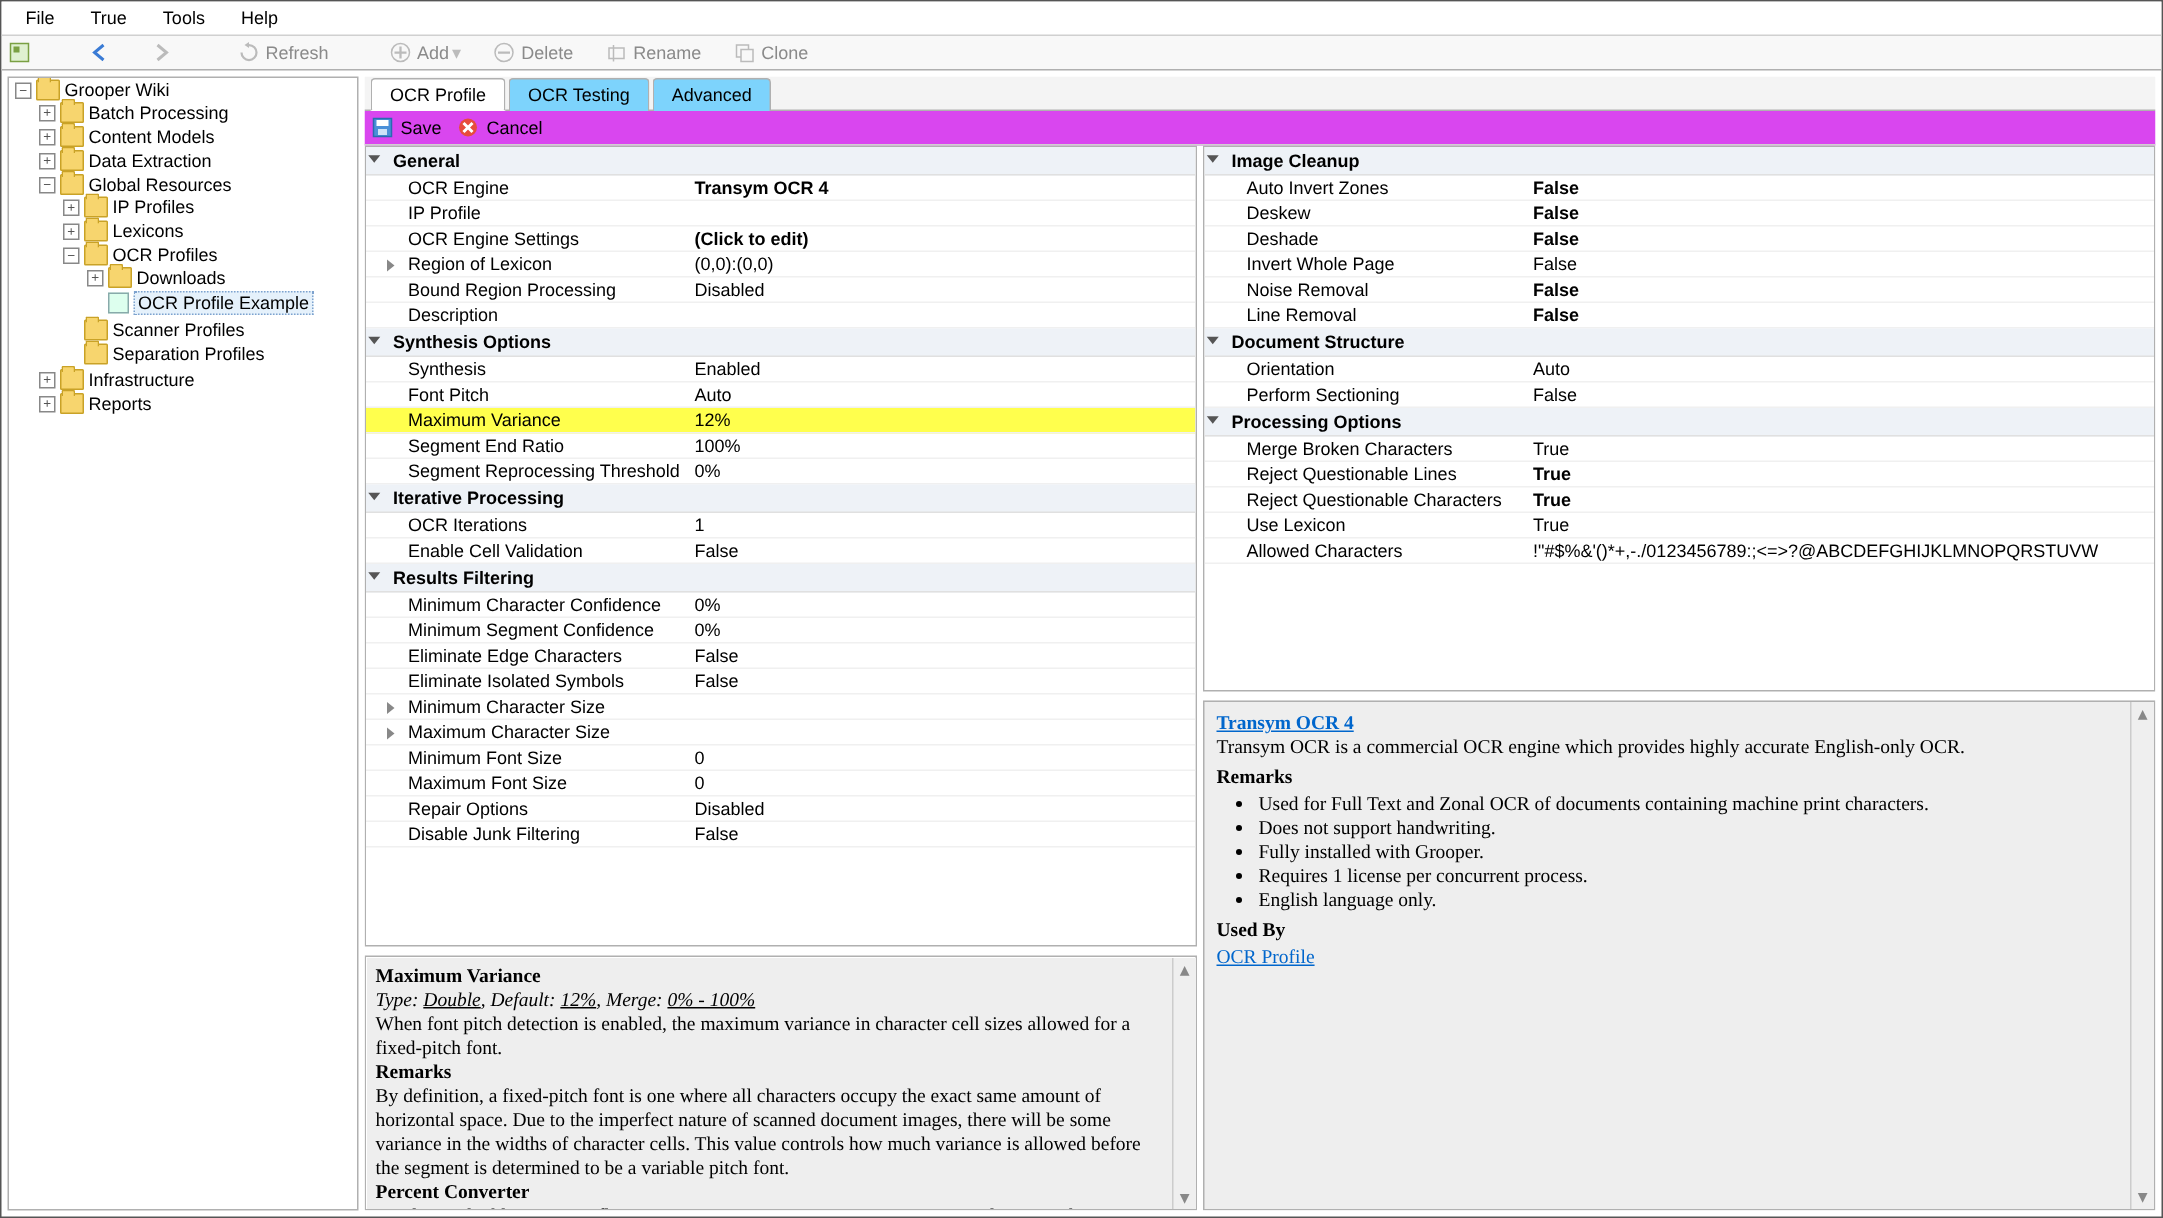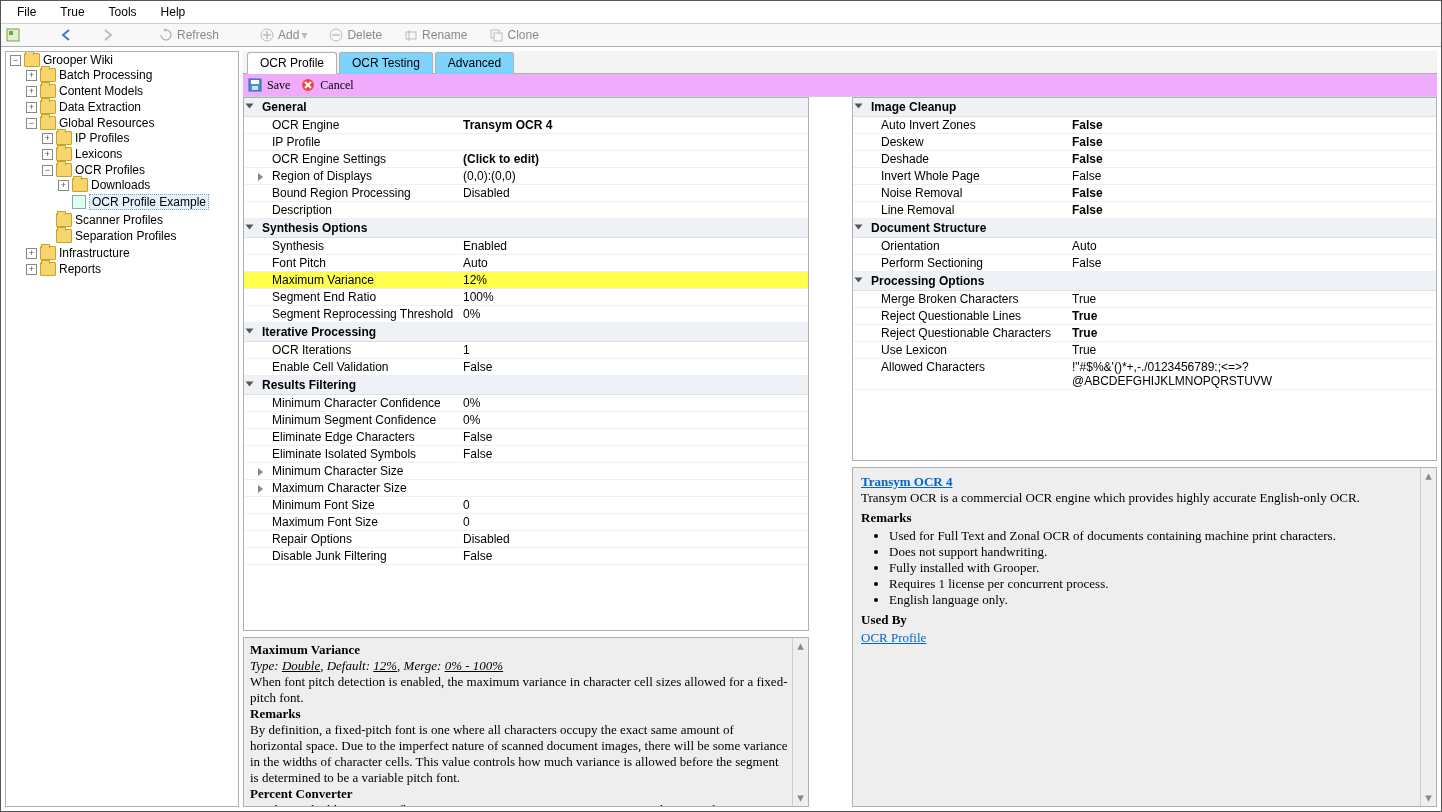--- a/index.html
+++ b/index.html
@@ -44,26 +44,26 @@
 .tree .toggle { width:11px; height:11px; border:1px solid #888; margin-right:3px; display:inline-flex; align-items:center; justify-content:center; font-size:9px; line-height:9px; color:#555; background:#fff;}
 .tree .toggle.blank { border:none; }
 .tree .folder { width:16px;height:14px; margin-right:3px; display:inline-block; background:#f7d56e; border:1px solid #c9a227; border-radius:1px; position:relative;}
 .tree .folder::before{content:"";position:absolute;top:-3px;left:0;width:7px;height:3px;background:#f7d56e;border:1px solid #c9a227;border-bottom:none;border-radius:1px 1px 0 0;}
 .tree .node-selected { background:#e5f1fb; border:1px dotted #7da2ce; padding:0 2px;}
 .tree .doc-ico { width:14px;height:14px;margin-right:3px; border:1px solid #8aa; background:#dfe; display:inline-block;}
 .content { flex:1; margin:4px 4px 4px 0; display:flex; flex-direction:column; overflow:hidden;}
 .tabs { display:flex; border-bottom:1px solid #b0b0b0; padding-left:4px; background:#f4f4f4;}
 .tab { padding:3px 12px; border:1px solid #b0b0b0; border-bottom:none; margin-right:2px; background:#7dd3fc; border-radius:3px 3px 0 0; position:relative; top:1px; }
 .tab.active { background:#fff; font-weight:normal; border-bottom:1px solid #fff;}
-.tab-toolbar { display:flex; align-items:flex-start; padding:3px 4px; border-bottom:1px solid #d0d0d0; background:#f0abfc;font-family:Liberation Serif, serif;}
+.tab-toolbar { display:flex; align-items:flex-start; padding:3px 4px; border-bottom:1px solid #d0d0d0; background:#d946ef;}
 .tab-toolbar .btn { display:flex; align-items:center; margin-right:10px; }
 .tab-toolbar .btn .ico{width:16px;height:16px;margin-right:4px;}
-.grids { flex:1; display:flex; overflow:hidden;gap:23px;}
+.grids { flex:1; display:flex; overflow:hidden;}
 .grid-left { flex:1; display:flex; flex-direction:column; border:1px solid #b0b0b0; overflow:hidden;}
-.grid-right { width:585px; display:flex; flex-direction:column; margin-left:20px; overflow:hidden;}
+.grid-right { width:635px; display:flex; flex-direction:column; margin-left:4px; overflow:hidden;}
 .propgrid { flex:1; overflow:auto; background:#fff; }
 .pg-cat { background:#eef2f7; font-weight:bold; padding:2px 4px 2px 18px; border-bottom:1px solid #e0e0e0; position:relative;}
 .pg-cat::before{content:"";position:absolute;left:4px;top:5px;width:0;height:0;border-left:5px solid #555;border-top:4px solid transparent;border-bottom:4px solid transparent; transform:rotate(90deg) translate(-1px,1px);}
 .pg-row { display:flex; border-bottom:1px solid #f0f0f0; }
 .pg-row .k { width:215px; padding:1px 4px 1px 28px; position:relative;}
 .pg-row .k.hasarrow::before{content:"";position:absolute;left:14px;top:5px;width:0;height:0;border-left:5px solid #888;border-top:4px solid transparent;border-bottom:4px solid transparent;}
 .pg-row .v { flex:1; padding:1px 4px; }
 .pg-row .v.bold{font-weight:bold;}
 .pg-row.highlight { background:#ffff4d; }
 .grid-right-top { flex:1; border:1px solid #b0b0b0; display:flex; flex-direction:column; overflow:hidden;}
@@ -317,21 +317,21 @@
               </div>
               <div class="pg-row">
                 <div class="k">IP Profile</div>
                 <div class="v"></div>
               </div>
               <div class="pg-row">
                 <div class="k">OCR Engine Settings</div>
                 <div class="v bold">(Click to edit)</div>
               </div>
               <div class="pg-row">
-                <div class="k hasarrow">Region of Displays</div>
+                <div class="k hasarrow">Region of Lexicon</div>
                 <div class="v">(0,0):(0,0)</div>
               </div>
               <div class="pg-row">
                 <div class="k">Bound Region Processing</div>
                 <div class="v">Disabled</div>
               </div>
               <div class="pg-row">
                 <div class="k">Description</div>
                 <div class="v"></div>
               </div>

